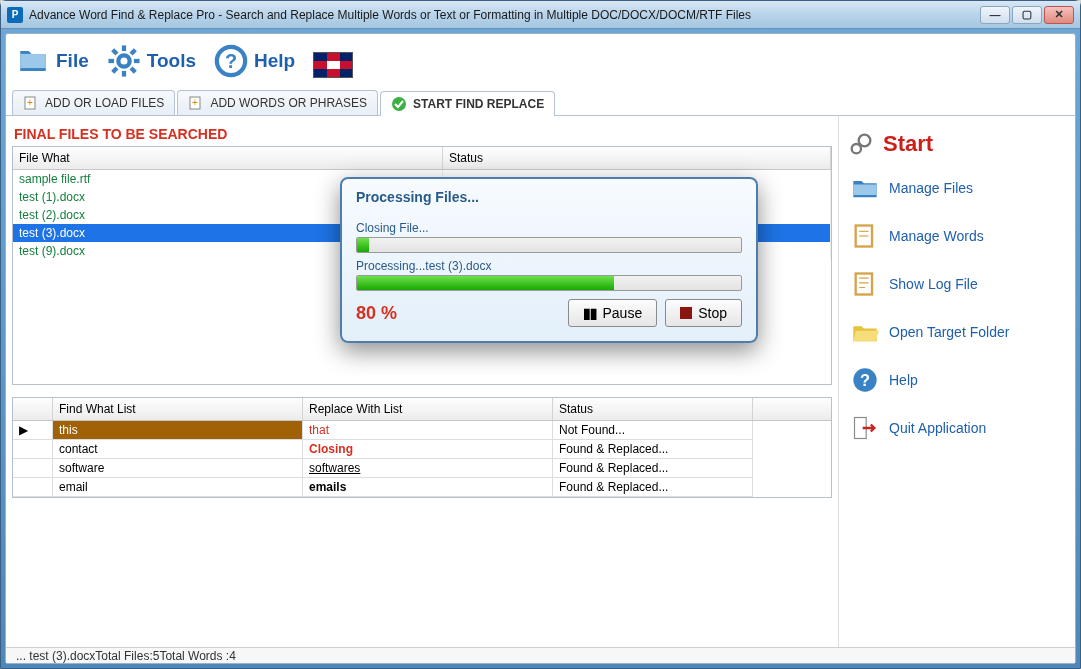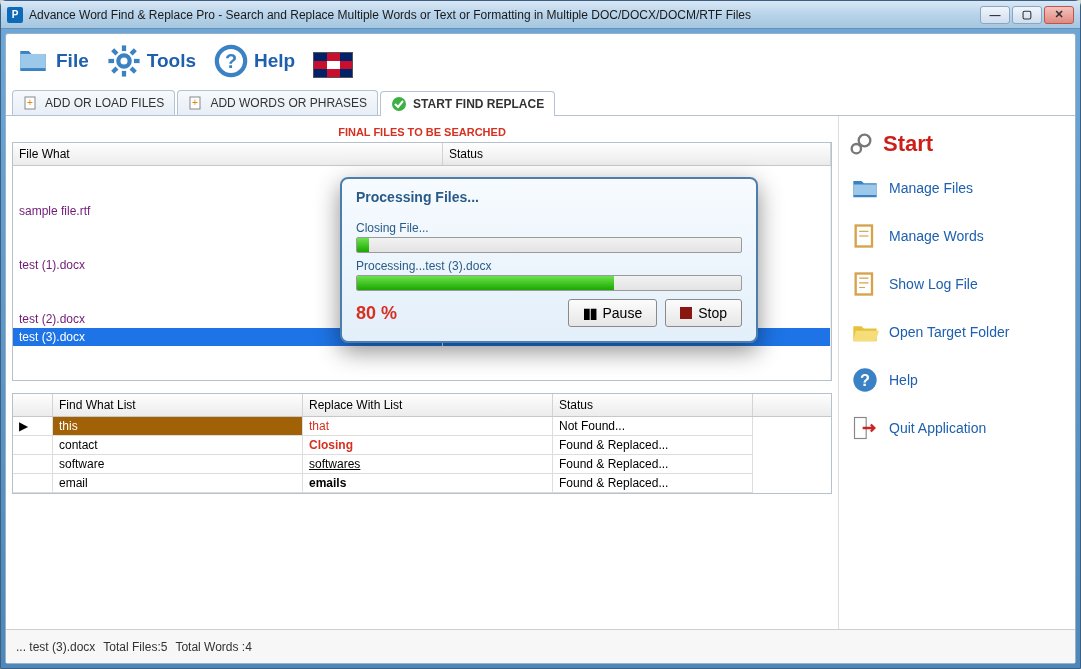--- a/index.html
+++ b/index.html
@@ -87,37 +87,37 @@
   }
   .tab.active { background:#fff; font-weight:bold; position:relative; top:1px; }
   .tab .ticon-sm{width:16px;height:16px;}
   .mainrow {
     display:flex; flex:1; border-top:1px solid #b4c2d3; min-height:0;
   }
   .leftcol {
     flex:1; border-right:1px solid #ddd; padding:6px; display:flex; flex-direction:column; min-width:0;
   }
   .section-title {
-    color:#d63020; font-size:11px; font-weight:600; padding:4px 2px;text-align:center;
+    color:#d63020; font-size:14px; font-weight:600; padding:4px 2px;
   }
   .grid {
     border:1px solid #b7c1cb; background:#fff; font-size:12px;
   }
   .grid-head {
     display:flex; background:linear-gradient(#fefefe,#ececec);
     border-bottom:1px solid #c7c7c7; font-weight:normal;
   }
   .grid-head > div {
     padding:4px 6px; border-right:1px solid #d3d3d3;
   }
   .grid-body { }
   .grid-row { display:flex; }
   .grid-row > div { padding:2px 6px; border-right:1px solid #eee; overflow:hidden; white-space:nowrap; }
   .grid-row.sel { background:#1e74e6; color:#fff; }
-  .file-link { color:#701a75;margin-top:36px; }
+  .file-link { color:#15803d; }
   .files-grid .col-file{width:430px;} .files-grid .col-status{flex:1;}
   .files-box{height:214px; overflow:auto;}
   .words-grid { margin-top:2px; }
   .words-grid .col-mark{width:40px;} .words-grid .col-find{width:250px;}
   .words-grid .col-repl{width:250px;} .words-grid .col-stat{width:200px;}
   .words-grid .grid-row>div{border-bottom:1px solid #ddd; border-right:1px solid #ddd;}
   .red{color:#d63020;}
   .underline{text-decoration:underline;}
   .bold{font-weight:bold;}
   .rightcol {
@@ -127,22 +127,22 @@
     display:flex; align-items:center; gap:8px; padding:6px 0;
   }
   .start-head .gear{width:28px;height:28px;}
   .start-head .lbl{color:#cc1f1a; font-size:22px; font-weight:bold;}
   .side-item {
     display:flex; align-items:center; gap:10px; padding:10px 4px; color:#1e5fae;
     font-size:14px; cursor:pointer;
   }
   .side-item .sicon{width:28px;height:28px;flex-shrink:0;}
   .statusbar {
-    height:34px; border-top:1px solid #cfcfcf; background:#f7f7f7;
-    display:flex; align-items:center; gap:8px; padding:0 10px;
+    height:16px; border-top:1px solid #cfcfcf; background:#f7f7f7;
+    display:flex; align-items:center; gap:0; padding:0 10px;
     font-size:12px; color:#333;
   }
 
   
   .dialog {
     position:absolute; left:334px; top:143px; width:418px;
     background:linear-gradient(#f7fbff,#e3effa);
     border:2px solid #4d7eab; border-radius:8px;
     box-shadow:0 8px 24px rgba(0,0,0,.45);
     z-index:50;

